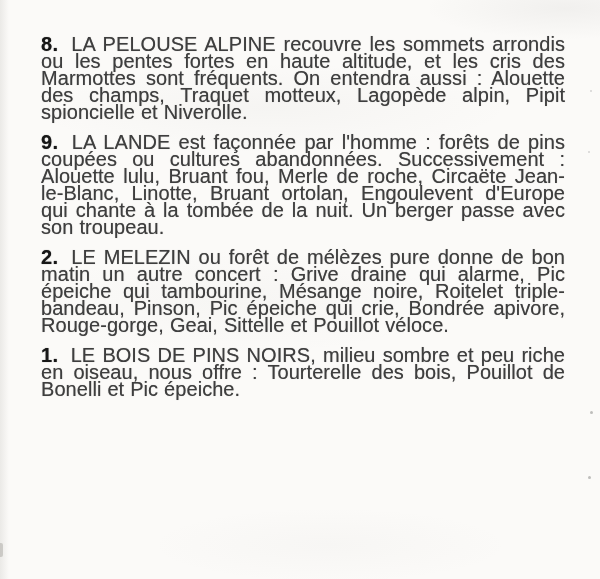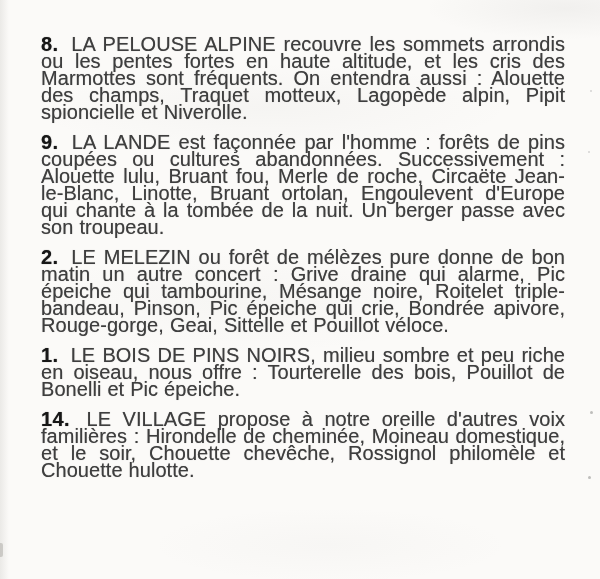--- a/index.html
+++ b/index.html
@@ -94,24 +94,20 @@
       <span>LE MELEZIN ou forêt de mélèzes pure donne de bon matin un autre concert : Grive draine qui alarme, Pic épeiche qui tambourine, Mésange noire, Roitelet triple-bandeau, Pinson, Pic épeiche qui crie, Bondrée apivore, Rouge-gorge, Geai, Sittelle et Pouillot véloce.</span>
     </p>
 
     <p class="para">
       <span class="num">1.</span>
       <span>LE BOIS DE PINS NOIRS, milieu sombre et peu riche en oiseau, nous offre : Tourterelle des bois, Pouillot de Bonelli et Pic épeiche.</span>
     </p>
 
 
 
-    <p class="para">
-      <span class="num">14.</span>
-      <span>LE VILLAGE propose à notre oreille d'autres voix familières : Hirondelle de cheminée, Moineau domestique, et le soir, Chouette chevêche, Rossignol philomèle et Chouette hulotte.</span>
-    </p>
 
   </div>
 
   <i class="speck s1"></i>
   <i class="speck s2"></i>
   <i class="speck s3"></i>
   <i class="speck s4"></i>
   <span class="edge-notch"></span>
 
 </div>

